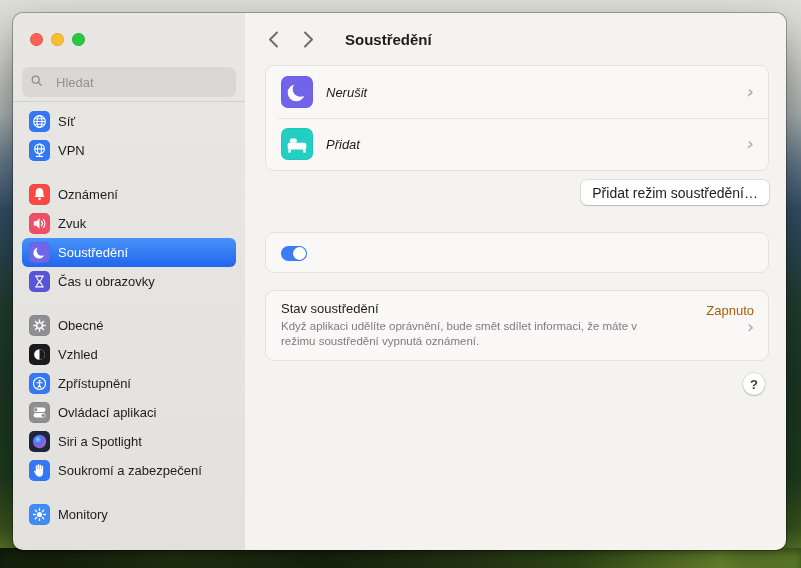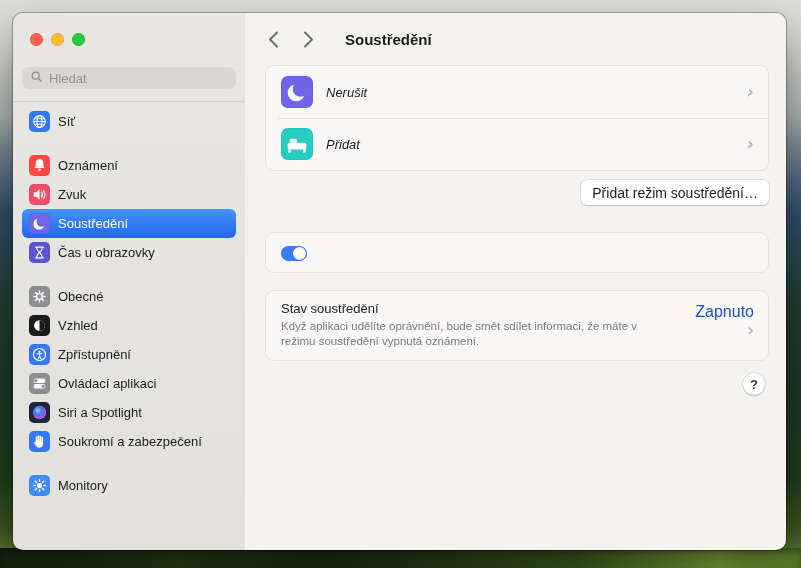--- a/index.html
+++ b/index.html
@@ -17,22 +17,22 @@
   .window{position:absolute;left:13px;top:13px;width:773px;height:537px;border-radius:10px;
     overflow:hidden;display:flex;
     box-shadow:0 0 0 1px rgba(0,0,0,.28),0 22px 48px rgba(0,0,0,.45);}
   
   .sidebar{flex:0 0 232px;width:232px;background:linear-gradient(180deg,#e9e7e4,#e3e1de);
     display:flex;flex-direction:column;}
   .sb-top{height:88px;position:relative;border-bottom:1px solid rgba(0,0,0,.09);flex:0 0 auto;}
   .traffic{position:absolute;top:20px;left:17px;display:flex;gap:8px;}
   .tl{width:13px;height:13px;border-radius:50%;box-shadow:inset 0 0 0 .5px rgba(0,0,0,.18);}
   .tl.red{background:#ff5f57}.tl.yellow{background:#febc2e}.tl.green{background:#28c840}
-  .search{position:absolute;left:9px;right:9px;top:54px;height:22px;border-radius:7px;
-    background:#dad8d6;display:flex;align-items:center;gap:6px;padding:0 8px;box-sizing:border-box;}
+  .search{position:absolute;left:9px;right:9px;top:54px;height:30px;border-radius:7px;
+    background:#dad8d6;display:flex;align-items:center;gap:13px;padding:0 8px;box-sizing:border-box;}
   .s-ph{color:#93918f;font-size:13px;}
   .sb-list{padding:5px 9px 16px;overflow:hidden;}
   .sb-item{height:29px;display:flex;align-items:center;gap:8px;padding:0 7px;border-radius:6px;
     font-size:13px;color:#1d1d1f;cursor:default;}
   .sb-item.selected{background:linear-gradient(180deg,#4792f8,#2166ee);color:#fff;}
   .sb-gap{height:15px;}
   .app-icon{width:21px;height:21px;border-radius:5px;display:inline-flex;align-items:center;
     justify-content:center;flex:0 0 auto;box-shadow:inset 0 0 0 .5px rgba(0,0,0,.08);}
   .app-icon svg{width:21px;height:21px;display:block;}
   .app-icon.lg{width:32px;height:32px;border-radius:7px;}
@@ -59,21 +59,21 @@
   .card.share{margin-bottom:17px;}
   .card-text{flex:1;}
   .c-title{font-size:13px;color:#1d1d1f;margin-bottom:3px;}
   .c-desc{font-size:11.5px;line-height:1.32;color:#7c7c81;}
   .c-desc.narrow{max-width:378px;}
   .toggle{width:26px;height:15px;border-radius:8px;background:#3a7df7;position:relative;
     flex:0 0 auto;margin-top:3px;cursor:default;}
   .toggle .knob{position:absolute;top:1px;right:1px;width:13px;height:13px;border-radius:50%;
     background:#fff;box-shadow:0 .5px 1px rgba(0,0,0,.25);}
   .status-right{display:flex;flex-direction:column;align-items:flex-end;gap:1px;margin-top:2px;}
-  .status-value{font-size:16px;color:#1d4ed8;}
+  .status-value{font-size:13px;color:#a16207;}
   .help{width:22px;height:22px;border-radius:50%;background:#fff;border:none;
     box-shadow:0 0 0 .5px rgba(0,0,0,.16),0 1px 1.5px rgba(0,0,0,.18);color:#3c3c40;
     font-size:13px;font-weight:700;align-self:flex-end;margin:12px 4px 0 0;
     display:flex;align-items:center;justify-content:center;font-family:inherit;}
 </style>
 </head>
 <body>
 
 <div class="desktop">
   <div class="ground"></div>
@@ -100,20 +100,32 @@
           <span class="app-icon" style="background:#3478f6">
             <svg viewBox="0 0 22 22">
               <g fill="none" stroke="#fff" stroke-width="1.2">
                 <circle cx="11" cy="11" r="6.1"></circle>
                 <ellipse cx="11" cy="11" rx="2.6" ry="6.1"></ellipse>
                 <path d="M5 11h12M5.8 8.1h10.4M5.8 13.9h10.4"></path>
               </g>
             </svg>
           </span>
           <span class="sb-label">Síť</span>
+        </div>
+        <div class="sb-item">
+          <span class="app-icon" style="background:#3478f6">
+            <svg viewBox="0 0 22 22">
+              <g fill="none" stroke="#fff" stroke-width="1.2">
+                <circle cx="11" cy="9.3" r="5.1"></circle>
+                <ellipse cx="11" cy="9.3" rx="2.1" ry="5.1"></ellipse>
+                <path d="M6.1 9.3h9.8M11 14.4v2.2M7.3 17.1h7.4"></path>
+              </g>
+            </svg>
+          </span>
+          <span class="sb-label">VPN</span>
         </div>
         <div class="sb-gap"></div>
         <div class="sb-item">
           <span class="app-icon" style="background:#fc4a42">
             <svg viewBox="0 0 22 22">
               <path d="M11 4.2c-2.5 0-4 1.9-4 4.6v3.1L5.7 13.7h10.6L15 11.9V8.8c0-2.7-1.5-4.6-4-4.6z" fill="#fff"></path>
               <circle cx="11" cy="15.5" r="1.4" fill="#fff"></circle>
             </svg>
           </span>
           <span class="sb-label">Oznámení</span>

